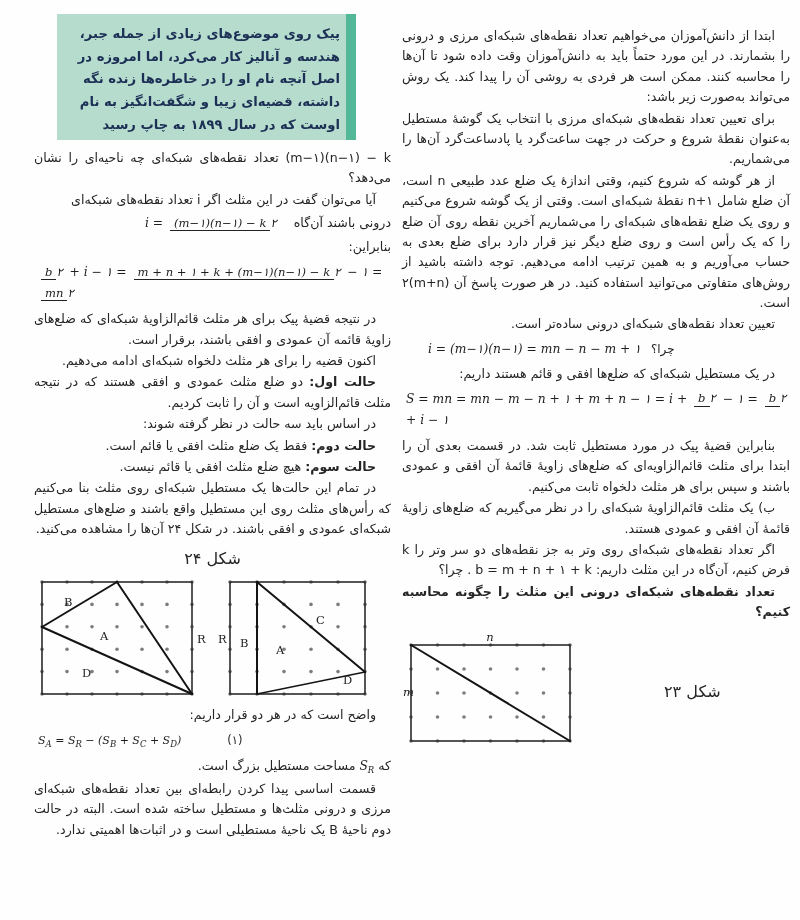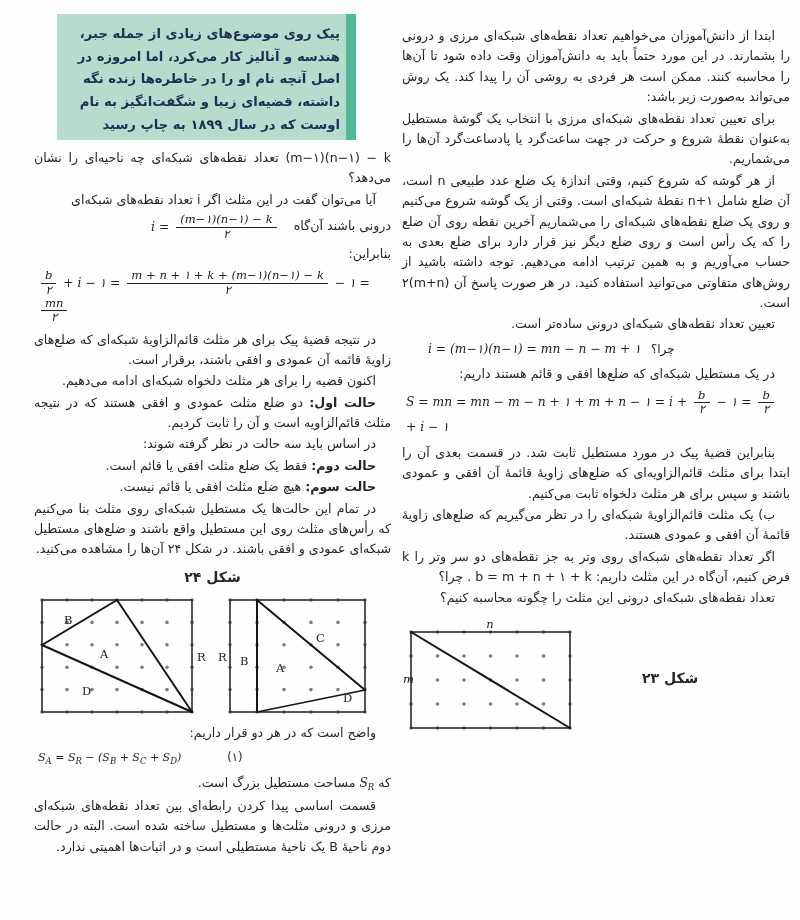--- a/index.html
+++ b/index.html
@@ -9,41 +9,41 @@
   .callout{position:absolute;left:57px;top:14px;width:299px;height:126px;background:#b6dcce;}
   .callout-band{position:absolute;top:0;left:289px;width:10px;height:100%;background:#53b897;}
   .callout-text{margin:0;padding:9px 16px 8px 20px;direction:rtl;text-align:right;
         font-size:13.2px;font-weight:bold;line-height:1.72;color:#1c2f55;}
   
   .col{position:absolute;direction:rtl;text-align:justify;font-size:12.6px;line-height:1.62;}
   .col-right{left:402px;top:26px;width:388px;}
   .col-left{left:34px;top:148px;width:357px;}
   .col p{margin:0 0 1px 0;text-indent:15px;}
   .col p.noindent{text-indent:0;}
-  .boldq{font-weight:normal;}
+  .boldq{font-weight:bold;}
   
   .math{direction:ltr;unicode-bidi:isolate;font-family:"DejaVu Serif",serif;
         font-style:italic;font-size:12.3px;color:#1e1e1e;}
   .formula-line{direction:ltr;text-align:left;margin:4px 0 4px 0;padding-left:26px;}
   .formula-line .why{font-family:"DejaVu Sans",sans-serif;font-style:normal;font-size:12px;
         margin-left:6px;direction:rtl;unicode-bidi:isolate;}
   .formula-center{direction:ltr;text-align:left;padding-left:4px;margin:5px 0;}
-  .frac{display:inline-flex;flex-direction:column;vertical-align:middle;text-align:center;
+  .frac{display:inline-flex;vertical-align:middle;text-align:center;
         margin:0 3px;line-height:1.15;font-size:11.6px;}
   .frac .num{display:block;padding:0 4px;border-bottom:1px solid #222;}
   .frac .den{display:block;}
   sub{font-size:8.5px;}
   .fi-row{margin:3px 0;}
   .fi-row .math{margin-right:10px;}
   
-  .fig-caption{font-weight:bold;font-size:14px;}
+  .fig-caption{font-weight:normal;font-size:16px;}
   .fig24-caption{display:block;text-align:center;margin:6px 0 4px 0;}
   .fig24-row{display:flex;direction:ltr;justify-content:flex-start;gap:10px;margin:2px 0 6px 0;}
   .fig23-row{display:flex;direction:ltr;align-items:center;margin-top:10px;}
-  .fig23-row .fig-caption{margin-left:62px;}
+  .fig23-row .fig-caption{margin-left:84px;}
   svg{display:block;}
   .lat-rect{fill:none;stroke:#2b2b2b;stroke-width:1.6;}
   .tri{stroke:#141414;stroke-width:2;fill:none;stroke-linecap:round;}
   .tri-thin{stroke:#141414;stroke-width:1.3;fill:none;}
   .fig-label{font-family:"DejaVu Serif",serif;font-size:11.5px;fill:#222;}
   .fig-label.it{font-style:italic;}
   .tag{font-size:11.5px;margin-left:42px;direction:ltr;unicode-bidi:isolate;}
 </style>
 </head>
 <body>

